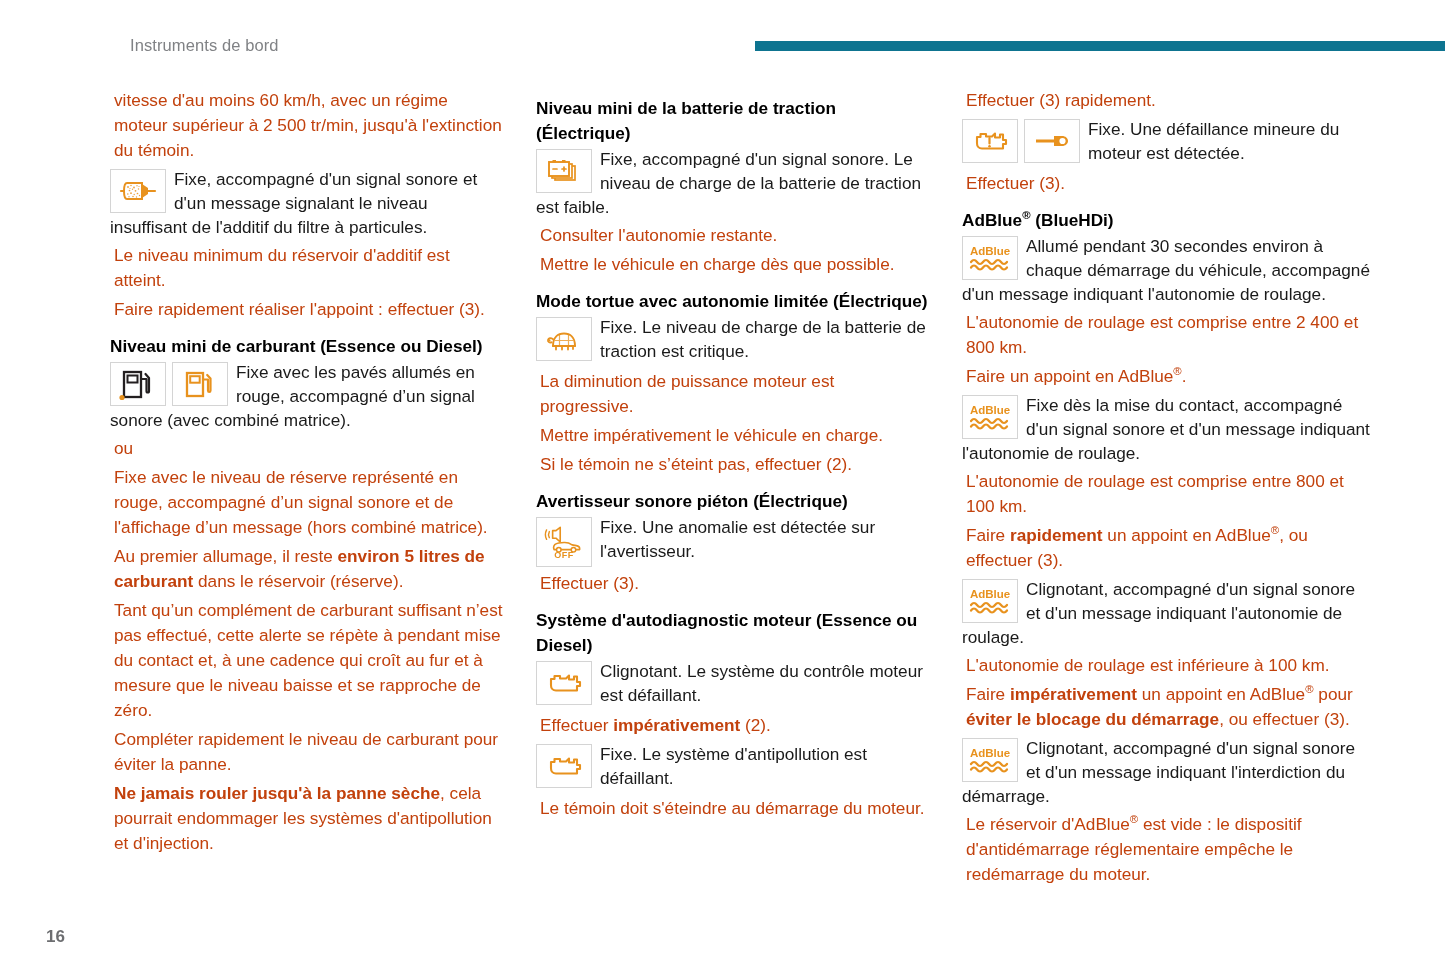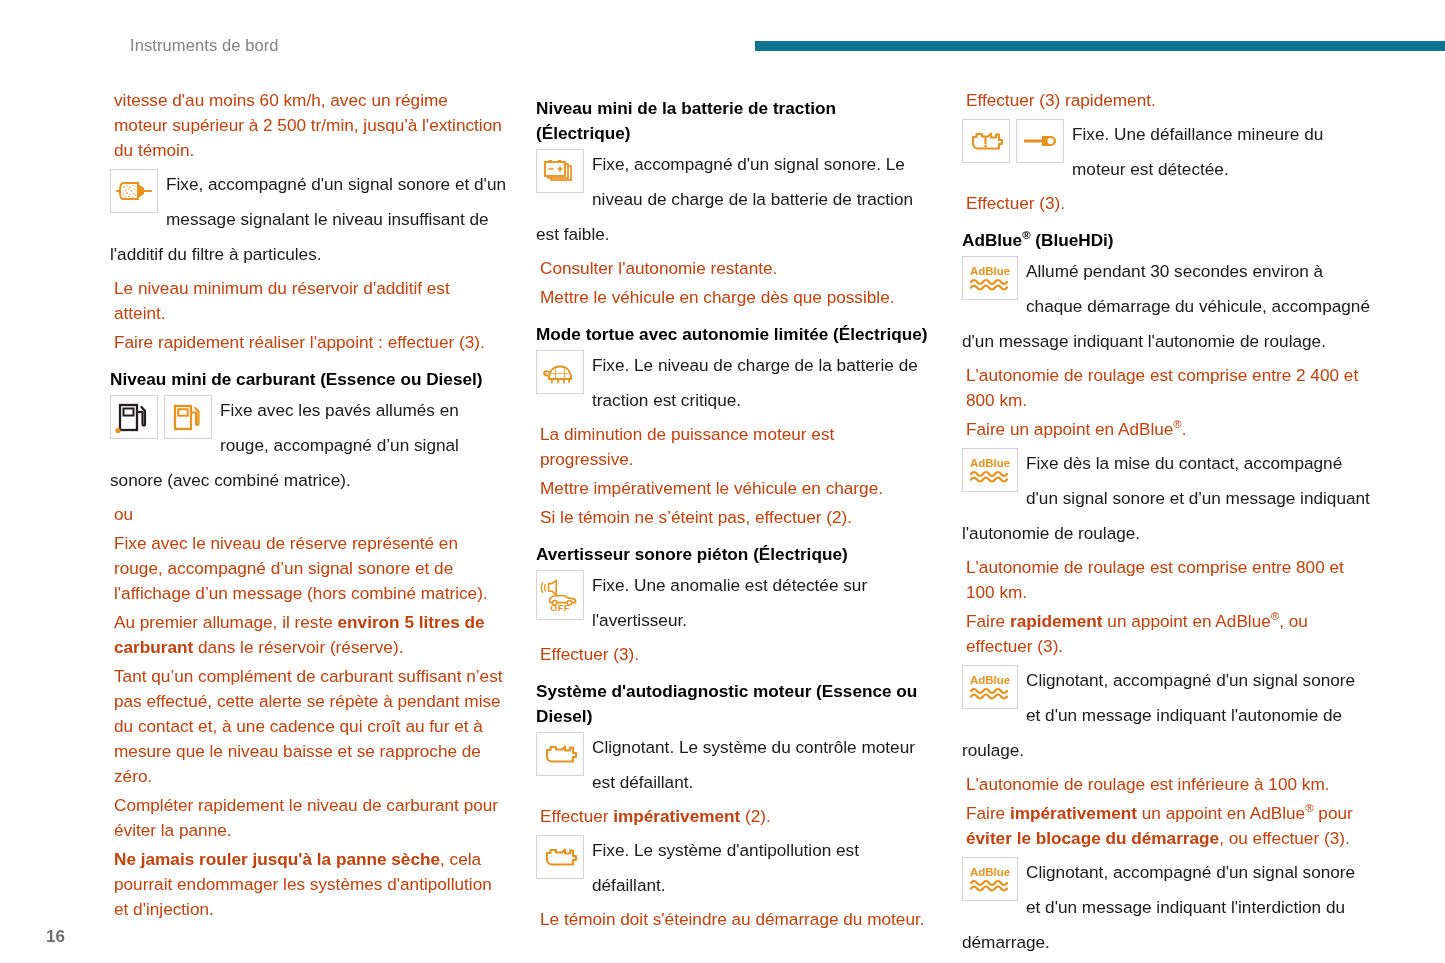--- a/index.html
+++ b/index.html
@@ -88,27 +88,27 @@
   }
   .icon-float {
     float: left;
     margin: 2px 8px 0 0;
     display: flex;
     gap: 6px;
   }
   .icon-block p {
     margin: 0;
     font-size: 17.2px;
-    line-height: 35px;
+    line-height: 24px;
   }
   .icon-block .after { clear: both; }
 
   
   .ico {
-    width: 48px;
+    width: 56px;
     height: 44px;
     border: 1px solid #d4d4d4;
     background: #ffffff;
     box-sizing: border-box;
     display: inline-flex;
     align-items: center;
     justify-content: center;
     flex: 0 0 auto;
     position: relative;
   }

